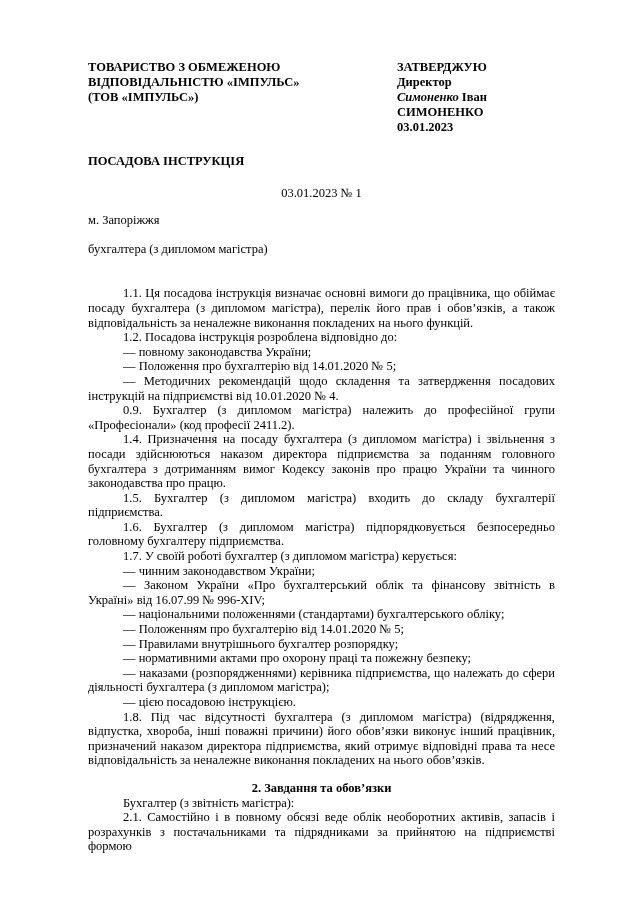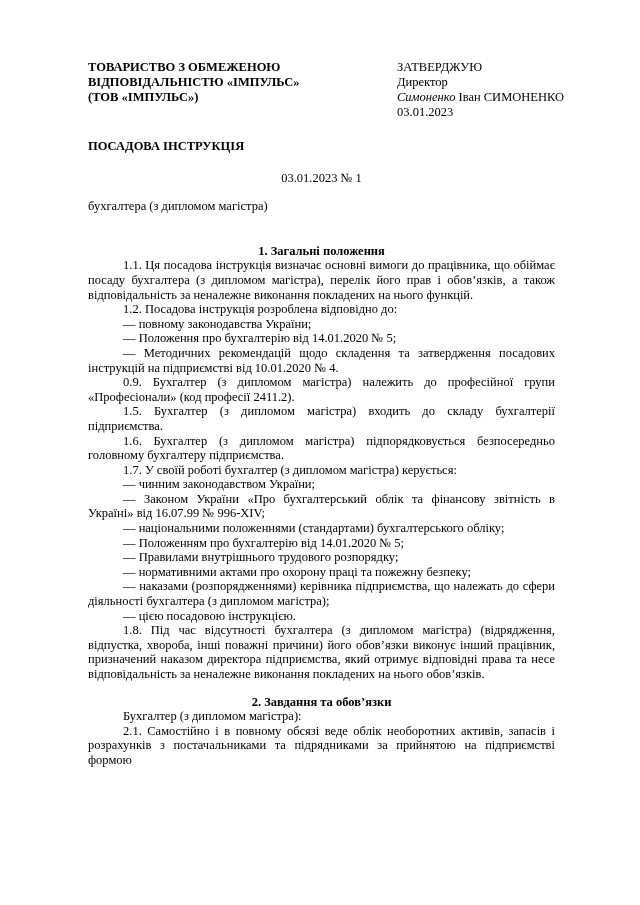--- a/index.html
+++ b/index.html
@@ -29,20 +29,21 @@
     align-items: flex-start;
     line-height: 15px;
   }
   .company {
     font-weight: bold;
     width: 250px;
   }
   .approval {
     flex: 0 0 172px;
     margin-right: -14px;
+    font-weight: bold;
   }
   .italic { font-style: italic; text-align: right; }
   .doc-title {
     font-weight: bold;
     margin-top: 19px;
   }
   .doc-number { margin-top: 17px; text-align: center; }
   .doc-city   { margin-top: 13px; }
   .doc-subject {
     font-weight: normal;
@@ -76,44 +77,45 @@
     <div class="approval">
       <div>ЗАТВЕРДЖУЮ</div>
       <div>Директор</div>
       <div><span class="italic">Симоненко</span> <span>Іван СИМОНЕНКО</span></div>
       <div>03.01.2023</div>
     </div>
   </div>
 
   <div class="doc-title">ПОСАДОВА ІНСТРУКЦІЯ</div>
   <div class="doc-number">03.01.2023 № 1</div>
+  <div class="doc-city">м. Запоріжжя</div>
   <div class="doc-subject">бухгалтера (з дипломом магістра)</div>
 
   <div class="sections">
       <div class="section">
-        <div class="section-heading">1. Загальні положення</div>
         <p class="para">1.1. Ця посадова інструкція визначає основні вимоги до працівника, що обіймає посаду бухгалтера (з дипломом магістра), перелік його прав і обов’язків, а також відповідальність за неналежне виконання покладених на нього функцій.</p>
         <p class="para">1.2. Посадова інструкція розроблена відповідно до:</p>
         <p class="para">— повному законодавства України;</p>
         <p class="para">— Положення про бухгалтерію від 14.01.2020 № 5;</p>
         <p class="para">— Методичних рекомендацій щодо складення та затвердження посадових інструкцій на підприємстві від 10.01.2020 № 4.</p>
         <p class="para">0.9. Бухгалтер (з дипломом магістра) належить до професійної групи «Професіонали» (код професії 2411.2).</p>
+        <p class="para">1.4. Призначення на посаду бухгалтера (з дипломом магістра) і звільнення з посади здійснюються наказом директора підприємства за поданням головного бухгалтера з дотриманням вимог Кодексу законів про працю України та чинного законодавства про працю.</p>
         <p class="para">1.5. Бухгалтер (з дипломом магістра) входить до складу бухгалтерії підприємства.</p>
         <p class="para">1.6. Бухгалтер (з дипломом магістра) підпорядковується безпосередньо головному бухгалтеру підприємства.</p>
         <p class="para">1.7. У своїй роботі бухгалтер (з дипломом магістра) керується:</p>
         <p class="para">— чинним законодавством України;</p>
         <p class="para">— Законом України «Про бухгалтерський облік та фінансову звітність в Україні» від 16.07.99 № 996-XIV;</p>
         <p class="para">— національними положеннями (стандартами) бухгалтерського обліку;</p>
         <p class="para">— Положенням про бухгалтерію від 14.01.2020 № 5;</p>
-        <p class="para">— Правилами внутрішнього трудового розпорядку;</p>
+        <p class="para">— Правилами внутрішнього бухгалтер розпорядку;</p>
         <p class="para">— нормативними актами про охорону праці та пожежну безпеку;</p>
         <p class="para">— наказами (розпорядженнями) керівника підприємства, що належать до сфери діяльності бухгалтера (з дипломом магістра);</p>
         <p class="para">— цією посадовою інструкцією.</p>
         <p class="para">1.8. Під час відсутності бухгалтера (з дипломом магістра) (відрядження, відпустка, хвороба, інші поважні причини) його обов’язки виконує інший працівник, призначений наказом директора підприємства, який отримує відповідні права та несе відповідальність за неналежне виконання покладених на нього обов’язків.</p>
       </div>
       <div class="section">
         <div class="section-heading">2. Завдання та обов’язки</div>
-        <p class="para">Бухгалтер (з дипломом магістра):</p>
+        <p class="para">Бухгалтер (з звітність магістра):</p>
         <p class="para">2.1. Самостійно і в повному обсязі веде облік необоротних активів, запасів і розрахунків з постачальниками та підрядниками за прийнятою на підприємстві формою</p>
       </div>
     </div>
 
 </div>
 
 </body></html>

